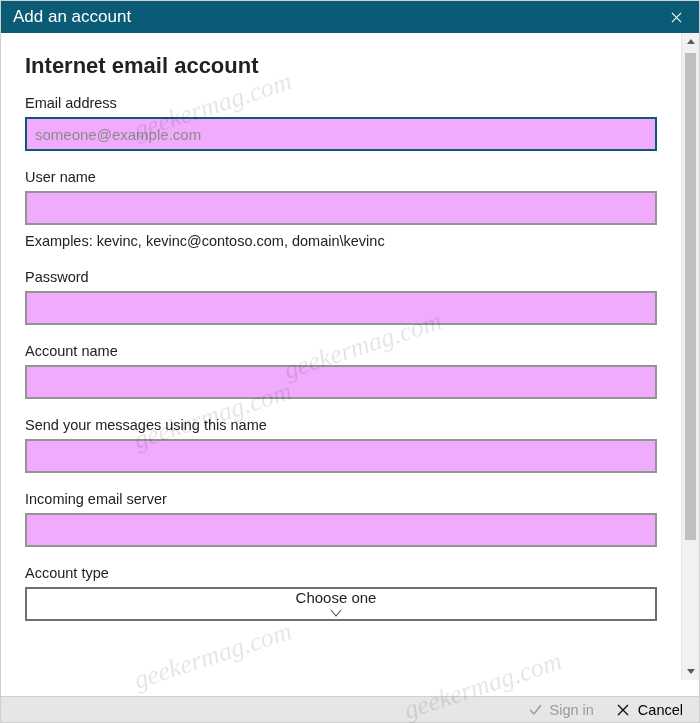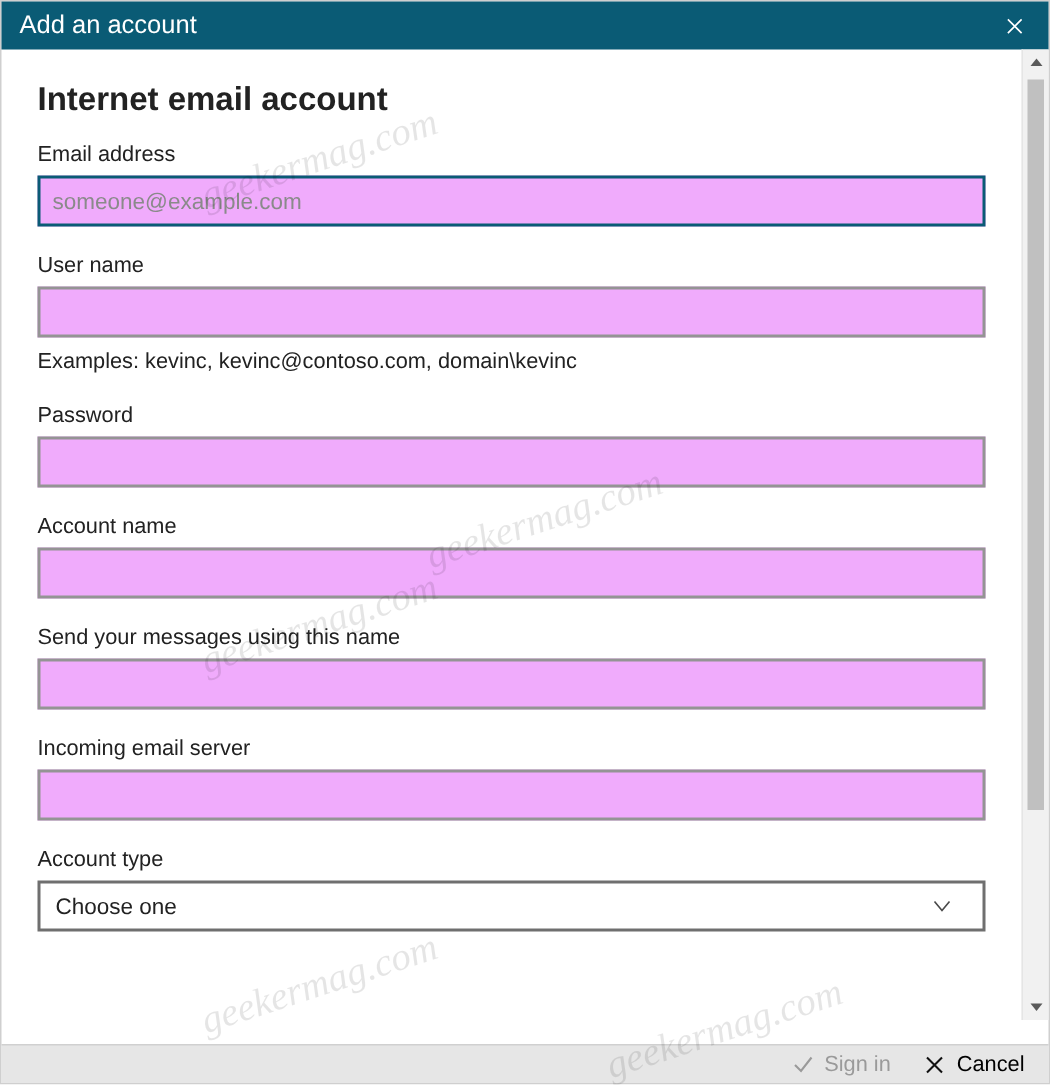--- a/index.html
+++ b/index.html
@@ -36,21 +36,21 @@
     .text-input {
       width: 100%; height: 34px; border: 2px solid #949494; outline: none;
       font-size: 15px; padding: 0 8px; color: #333; background: #f0abfc;
     }
     .text-input::placeholder { color: #8a8a8a; }
     .text-input.focused { border: 2px solid #0a5b75; }
 
     .select-box {
       width: 100%; height: 34px; border: 2px solid #6f6f6f; background: #fff;
       display: flex; align-items: center; justify-content: space-between;
-      padding: 0 20px 0 10px; font-size: 15px; color: #222; cursor: pointer;
+      padding: 0 20px 0 10px; font-size: 15px; color: #222; cursor: pointer; flex-direction: column;
     }
     .select-box .chev svg { width: 14px; height: 14px; display: block; }
 
     .scrollbar-col { width: 18px; position: relative; background: #f1f1f1; border-left: 1px solid #e5e5e5; }
     .scroll-arrow { position: absolute; left: 0; right: 0; height: 18px; display: flex; align-items: center; justify-content: center; }
     .scroll-arrow.up { top: 0; }
     .scroll-arrow.down { bottom: 0; }
     .scroll-arrow svg { width: 10px; height: 10px; display: block; fill: #5a5a5a; }
     .scroll-thumb { position: absolute; left: 3px; right: 3px; top: 20px; bottom: 140px; background: #c0c0c0; }
 

